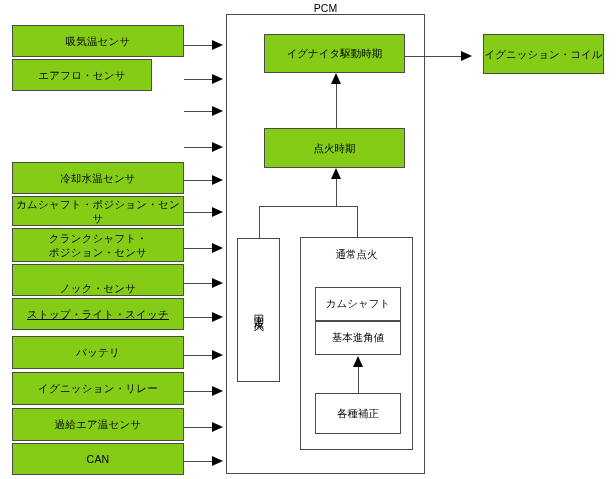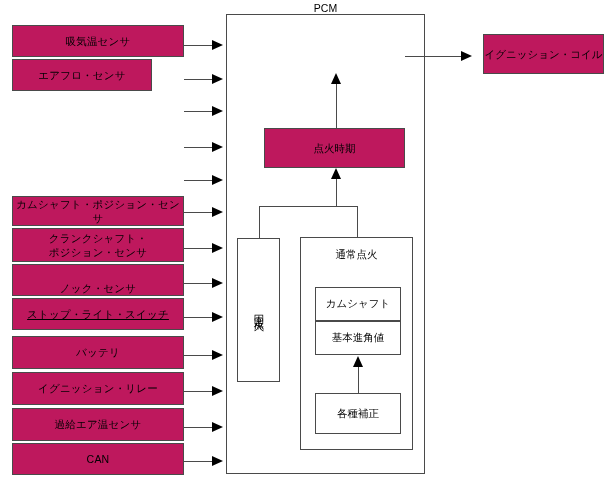--- a/index.html
+++ b/index.html
@@ -14,21 +14,21 @@
     position: relative;
     width: 616px;
     height: 479px;
     background: #ffffff;
     overflow: hidden;
   }
   .box {
     position: absolute;
     box-sizing: border-box;
     border: 1px solid #4a4a4a;
-    background: #be185d;
+    background: #84cc16;
     display: flex;
     align-items: center;
     justify-content: center;
     text-align: center;
     color: #000000;
     line-height: 1.35;
   }
   .sensor-box {
     font-size: 10.5px;
     letter-spacing: 0.2px;
@@ -131,20 +131,25 @@
   </div>
 
   <div class="box sensor-box" style="left:12px; top:59px; width:140px; height:32px;">
     <div>
       <div>エアフロ・センサ</div>
     </div>
   </div>
 
 
 
+  <div class="box sensor-box" style="left:12px; top:162px; width:172px; height:32px;">
+    <div>
+      <div>冷却水温センサ</div>
+    </div>
+  </div>
 
   <div class="box sensor-box" style="left:12px; top:196px; width:172px; height:30px;">
     <div>
       <div>カムシャフト・ポジション・センサ</div>
     </div>
   </div>
 
   <div class="box sensor-box" style="left:12px; top:228px; width:172px; height:34px;">
     <div>
       <div>クランクシャフト・</div>
@@ -223,20 +228,23 @@
 
   <div class="hline" style="left:184px; top:427px; width:30px;"></div>
   <div class="arrow-right" style="left:212px; top:422px;"></div>
 
   <div class="hline" style="left:184px; top:461px; width:30px;"></div>
   <div class="arrow-right" style="left:212px; top:456px;"></div>
 
   <div class="pcm-title" style="left:226px; top:2px; width:199px;">PCM</div>
   <div class="pcm-frame" style="left:226px; top:14px; width:199px; height:460px;"></div>
 
+  <div class="box inner-box" style="left:264px; top:34px; width:141px; height:39px;">
+    <span>イグナイタ駆動時期</span>
+  </div>
 
   <div class="box inner-box" style="left:264px; top:128px; width:141px; height:40px;">
     <span>点火時期</span>
   </div>
 
   <div class="vline" style="left:336px; top:84px; height:44px;"></div>
   <div class="arrow-up" style="left:331px; top:73px;"></div>
 
   <div class="vline" style="left:336px; top:179px; height:27px;"></div>
   <div class="arrow-up" style="left:331px; top:168px;"></div>

